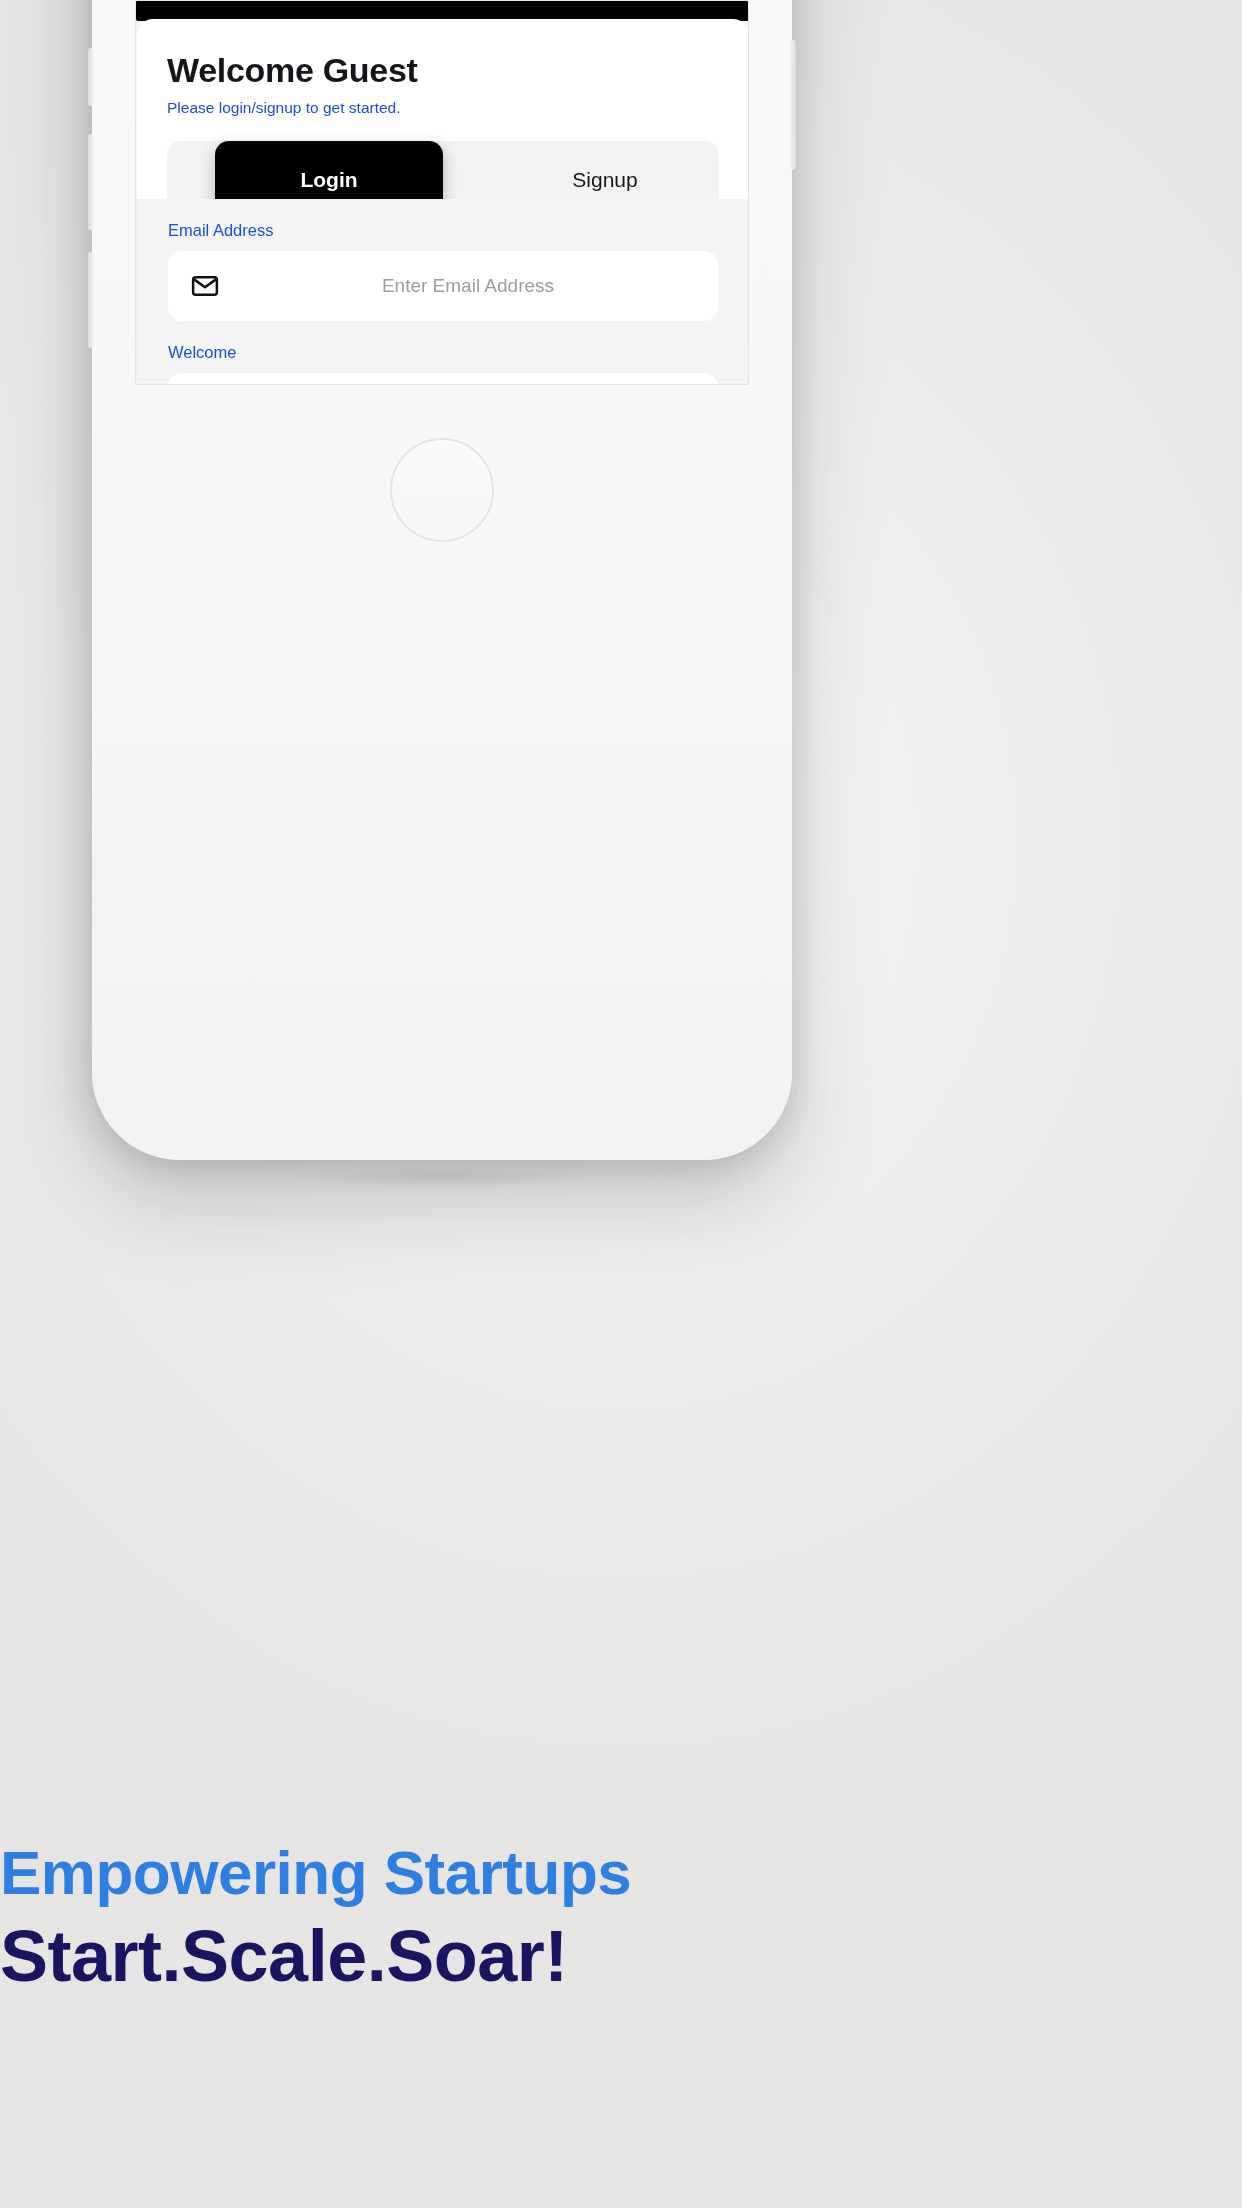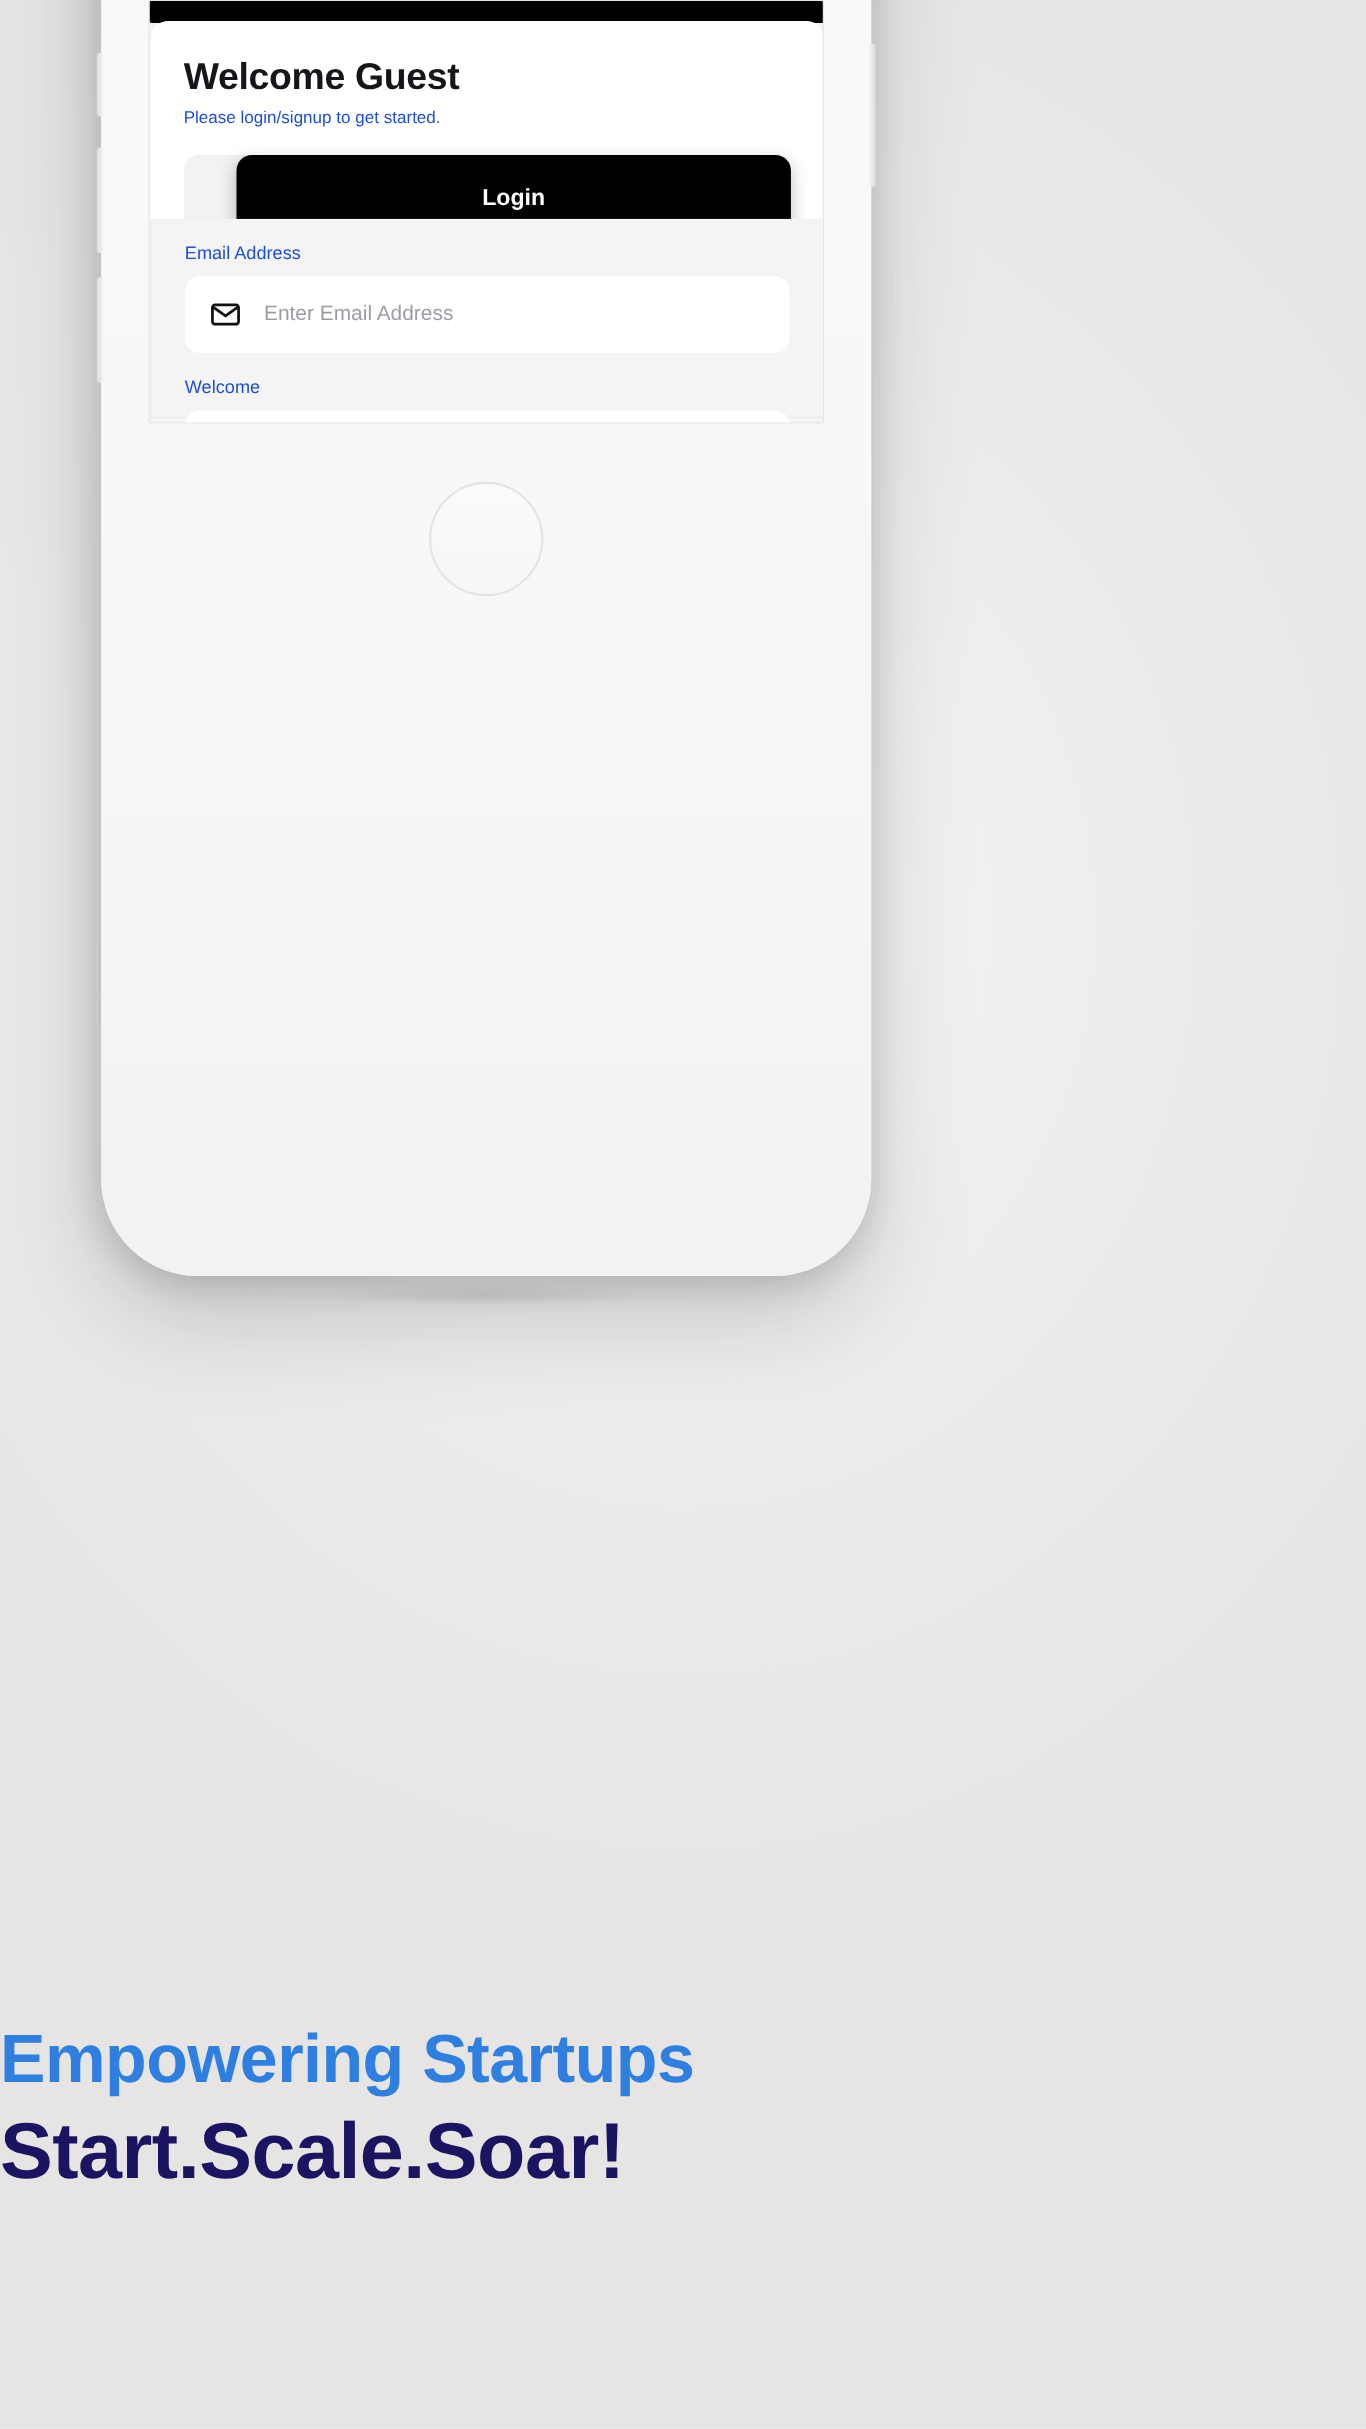--- a/index.html
+++ b/index.html
@@ -161,20 +161,21 @@
   }
 
   .input-box {
     background: #fff;
     border-radius: 14px;
     height: 70px;
     display: flex;
     align-items: center;
     padding: 0 22px;
     gap: 20px;
+    text-align: center;
   }
   .input-box .glyph { flex: 0 0 auto; display: flex; align-items: center; }
   .input-text {
     font-size: 19px;
     color: #9a9ea3;
     flex: 1;
   }
 
   .gap-20 { height: 22px; }
 
@@ -240,20 +241,21 @@
     <div class="app-header">
       
     </div>
 
     <div class="welcome-card">
       <div class="welcome-title">Welcome Guest</div>
       <div class="welcome-sub">Please login/signup to get started.</div>
 
       <div class="tabs">
         <div class="tab active">Login</div>
+        <div class="tab">Signup</div>
       </div>
     </div>
 
     <div class="form-area">
 
       <div class="field-label">Email Address</div>
 
       <div class="input-box">
         <span class="glyph">
           <svg width="30" height="30" viewBox="0 0 24 24" fill="none" stroke="#111" stroke-width="2" stroke-linecap="round" stroke-linejoin="round">

